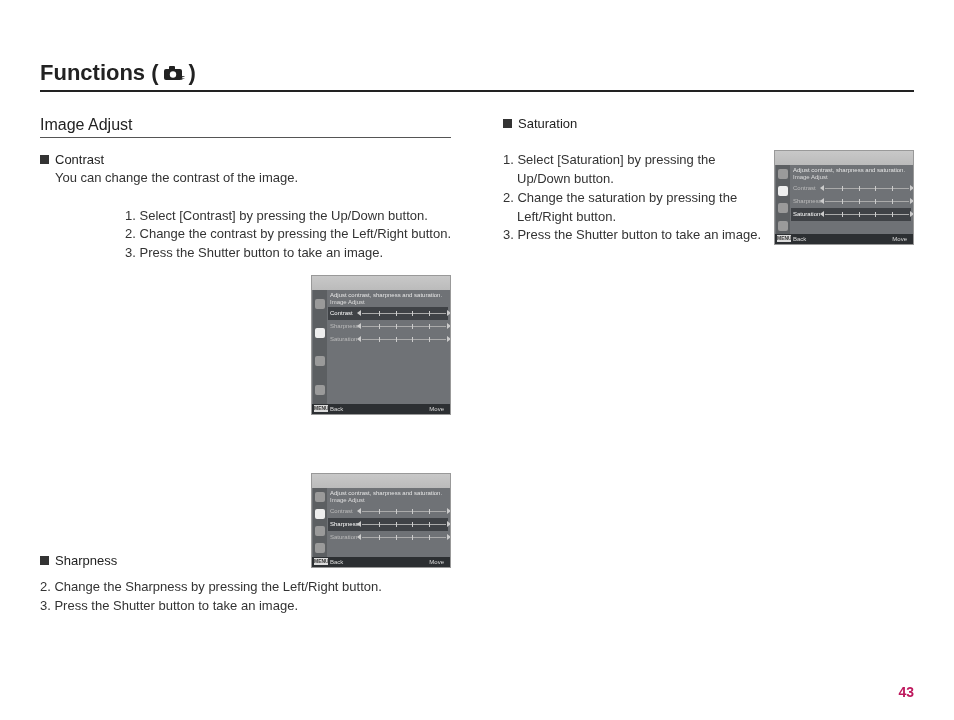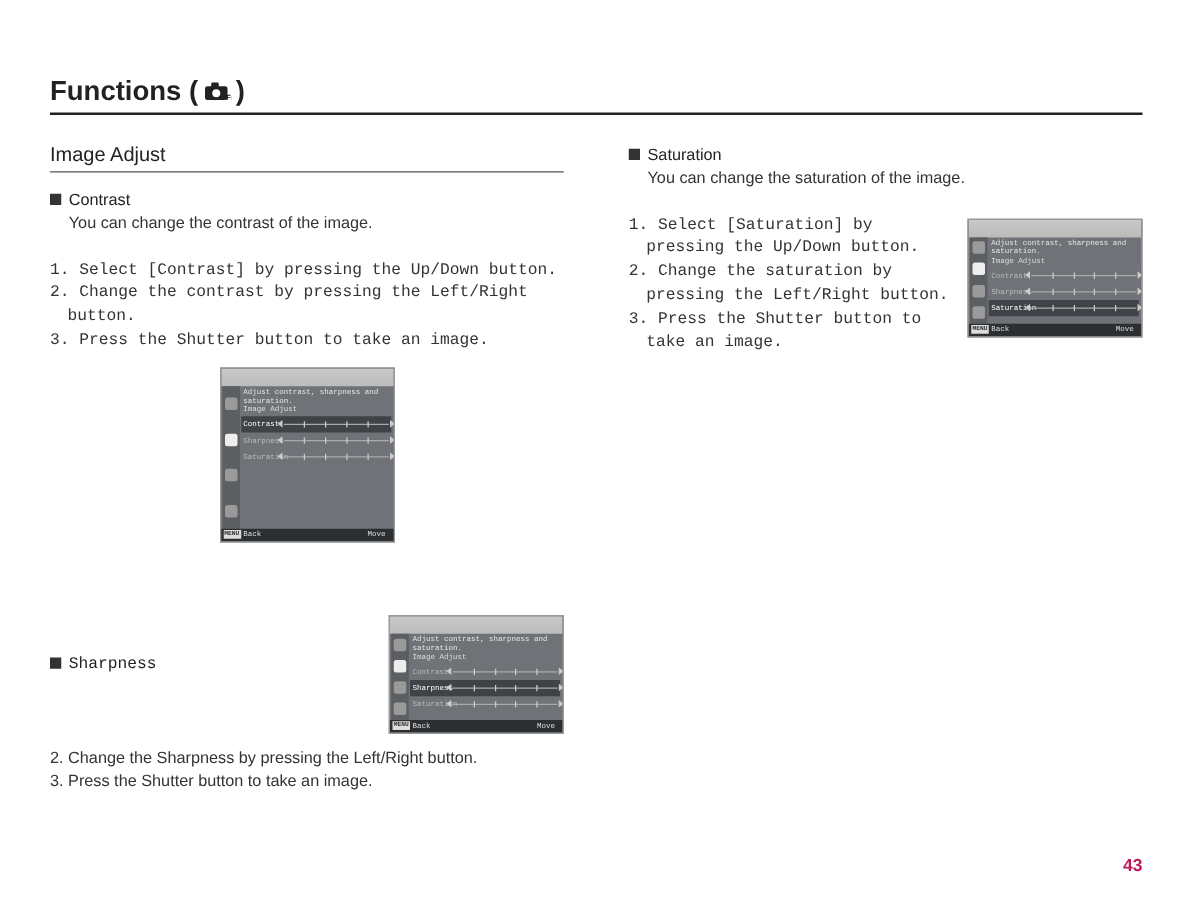--- a/index.html
+++ b/index.html
@@ -70,22 +70,21 @@
   .steps {
     font-size: 13px;
     color: #333;
     margin-top: 10px;
     line-height: 1.45;
   }
   .step { padding-left: 14px; text-indent: -14px; }
   .row-with-screenshot {
     display: flex;
     gap: 12px;
-    align-items: center;
-    font-family: Liberation Mono, monospace;
+    align-items: flex-end;
   }
   .row-with-screenshot .textcol { flex: 1; min-width: 0; }
   .mini-screen {
     width: 140px;
     height: 95px;
     background: #6f7276;
     border: 1px solid #999;
     position: relative;
     font-size: 7px;
     color: #d6d6d6;
@@ -325,21 +324,20 @@
       </div>
     </div>
   </div>
 
   <div class="col">
     <div class="block">
       <div class="subhead">
         <span class="square"></span>
         <span>Saturation</span>
       </div>
-      <div class="subtext">You can change the saturation of the image.</div>
 
       <div class="row-with-screenshot" style="margin-top:10px;">
         <div class="textcol steps">
           <div class="step">1. Select [Saturation] by pressing the Up/Down button.</div>
           <div class="step">2. Change the saturation by pressing the Left/Right button.</div>
           <div class="step">3. Press the Shutter button to take an image.</div>
         </div>
 
         <div class="mini-screen">
           <div class="topbar"></div>

